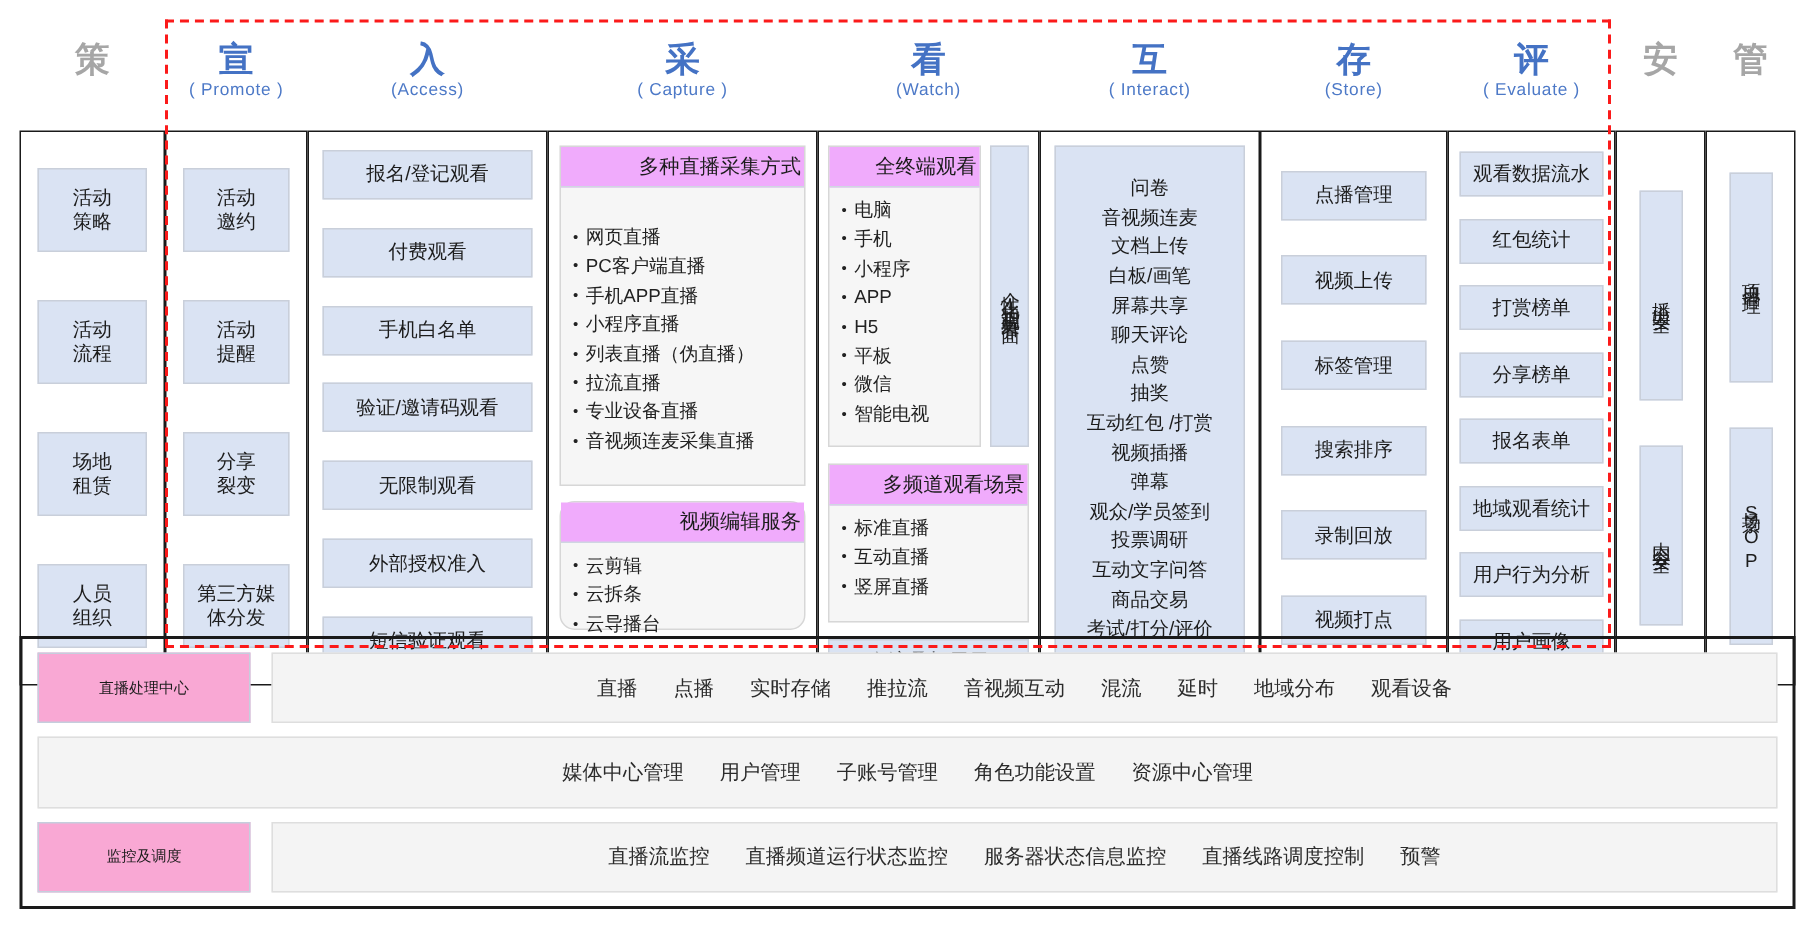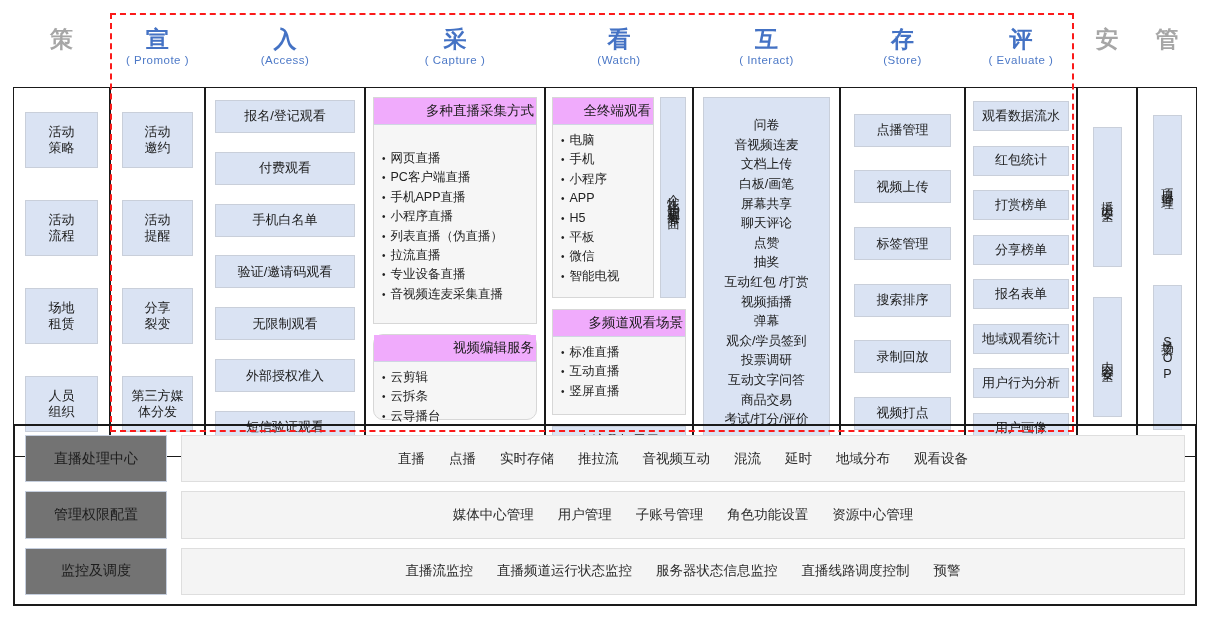--- a/index.html
+++ b/index.html
@@ -90,23 +90,23 @@
   }
 
   
   .bottom-box {
     position:absolute; left:13px; top:424px; width:1184px; height:182px;
     border:2px solid #1a1a1a; padding:9px 10px;
     display:flex; flex-direction:column; gap:9px;
   }
   .brow { flex:1; display:flex; gap:14px; min-height:0; }
   .brow-label {
-    flex:0 0 142px; background:#737373; border:1px solid #c5cedd;
+    flex:0 0 142px; background:#f9a8d4; border:1px solid #c5cedd;
     display:flex; align-items:center; justify-content:center;
-    font-size:14px; color:#1c1c1c;
+    font-size:10px; color:#1c1c1c;
   }
   .brow-content {
     flex:1; background:#f4f4f4; border:1px solid #dedede;
     display:flex; align-items:center; justify-content:center; gap:24px;
   }
   .brow-item { font-size:13.5px; color:#2b2b2b; white-space:nowrap; }
 </style>
 </head>
 <body>
 
@@ -384,21 +384,20 @@
           <span class="brow-item">推拉流</span>
           <span class="brow-item">音视频互动</span>
           <span class="brow-item">混流</span>
           <span class="brow-item">延时</span>
           <span class="brow-item">地域分布</span>
           <span class="brow-item">观看设备</span>
         </div>
     </div>
 
     <div class="brow">
-      <div class="brow-label">管理权限配置</div>
       <div class="brow-content">
 
       <span class="brow-item">媒体中心管理</span>
           <span class="brow-item">用户管理</span>
           <span class="brow-item">子账号管理</span>
           <span class="brow-item">角色功能设置</span>
           <span class="brow-item">资源中心管理</span>
         </div>
     </div>
 

